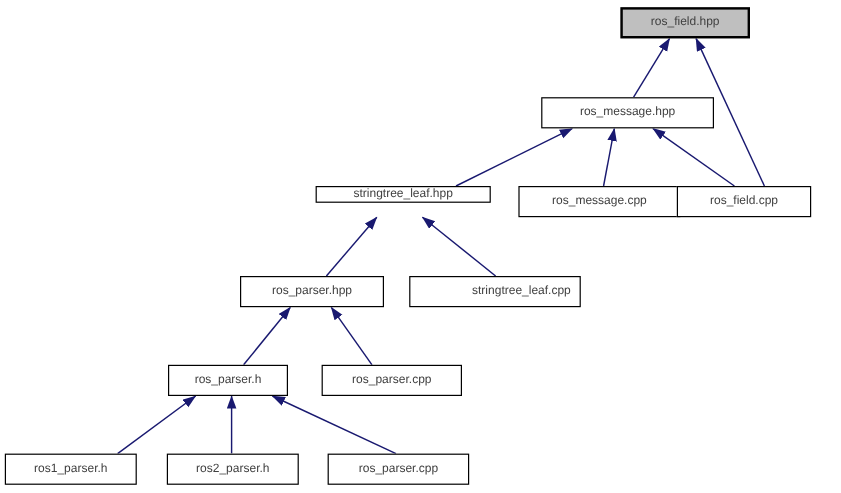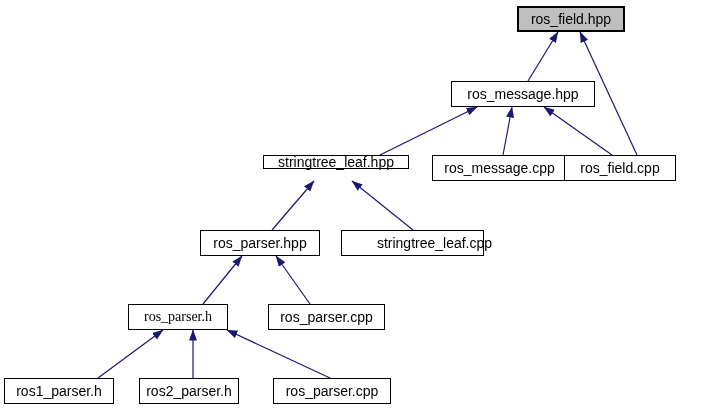--- a/index.html
+++ b/index.html
@@ -20,22 +20,22 @@
     left: 0;
     top: 0;
     width: 701px;
     height: 411px;
   }
   .node {
     position: absolute;
     box-sizing: border-box;
     background: #ffffff;
     border: 1px solid #000000;
-    color: #000000;
-    font-size: 14px;
+    color: #404040;
+    font-size: 10px;
     line-height: 1;
     display: flex;
     align-items: center;
     justify-content: center;
     white-space: nowrap;
     cursor: pointer;
   }
   .node.highlight {
     background: #bfbfbf;
     border-width: 2px;
@@ -67,19 +67,19 @@
       </g>
   </svg>
   <div id="node-layer">
       <div class="node highlight" style="left: 517px; top: 6px; width: 108px; height: 26px; background: rgb(191, 191, 191); border-color: rgb(0, 0, 0);">ros_field.hpp</div>
       <div class="node" style="left: 451px; top: 81px; width: 144px; height: 26px; background: rgb(255, 255, 255); border-color: rgb(0, 0, 0);">ros_message.hpp</div>
       <div class="node" style="left: 263px; top: 155px; width: 146px; height: 14px; background: rgb(255, 255, 255); border-color: rgb(0, 0, 0);">stringtree_leaf.hpp</div>
       <div class="node" style="left: 432px; top: 155px; width: 135px; height: 26px; background: rgb(255, 255, 255); border-color: rgb(0, 0, 0); text-align: right;">ros_message.cpp</div>
       <div class="node" style="left: 564px; top: 155px; width: 112px; height: 26px; background: rgb(255, 255, 255); border-color: rgb(0, 0, 0);">ros_field.cpp</div>
       <div class="node" style="left: 200px; top: 230px; width: 120px; height: 26px; background: rgb(255, 255, 255); border-color: rgb(0, 0, 0);">ros_parser.hpp</div>
       <div class="node" style="left: 341px; top: 230px; width: 143px; height: 26px; background: rgb(255, 255, 255); border-color: rgb(0, 0, 0); padding-left: 44px;">stringtree_leaf.cpp</div>
-      <div class="node" style="left: 128px; top: 304px; width: 100px; height: 26px; background: rgb(255, 255, 255); border-color: rgb(0, 0, 0); font-family: Liberation Serif, serif;">ros_parser.h</div>
+      <div class="node" style="left: 140px; top: 304px; width: 100px; height: 26px; background: rgb(255, 255, 255); border-color: rgb(0, 0, 0);">ros_parser.h</div>
       <div class="node" style="left: 268px; top: 304px; width: 117px; height: 26px; background: rgb(255, 255, 255); border-color: rgb(0, 0, 0);">ros_parser.cpp</div>
       <div class="node" style="left: 4px; top: 378px; width: 110px; height: 26px; background: rgb(255, 255, 255); border-color: rgb(0, 0, 0);">ros1_parser.h</div>
-      <div class="node" style="left: 139px; top: 378px; width: 100px; height: 26px; background: rgb(255, 255, 255); border-color: rgb(0, 0, 0);">ros2_parser.h</div>
+      <div class="node" style="left: 139px; top: 378px; width: 110px; height: 26px; background: rgb(255, 255, 255); border-color: rgb(0, 0, 0);">ros2_parser.h</div>
       <div class="node" style="left: 273px; top: 378px; width: 118px; height: 26px; background: rgb(255, 255, 255); border-color: rgb(0, 0, 0);">ros_parser.cpp</div>
     </div>
 </div>
 
 </body></html>

